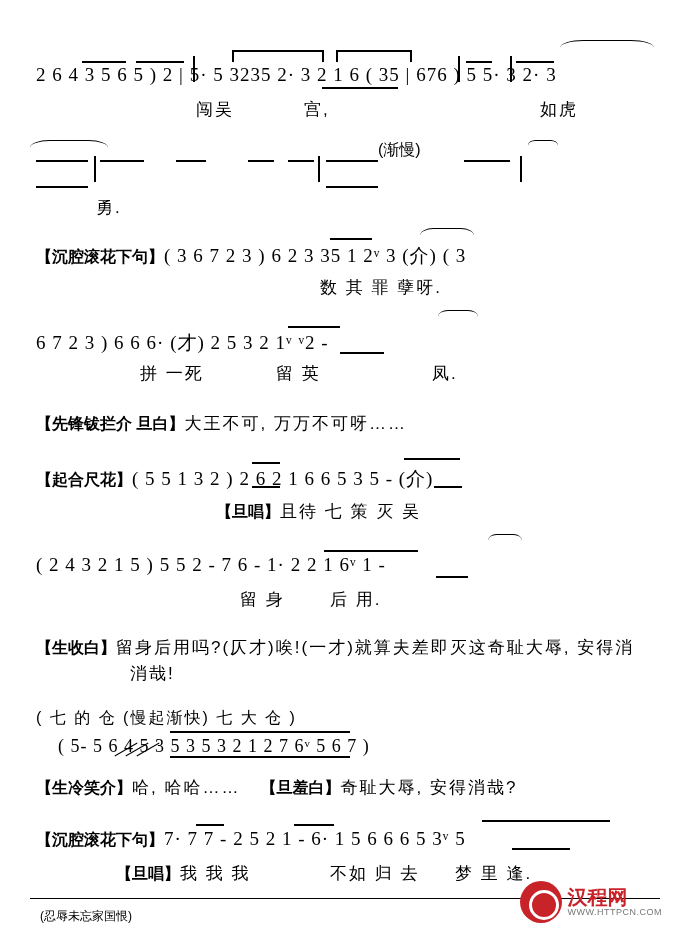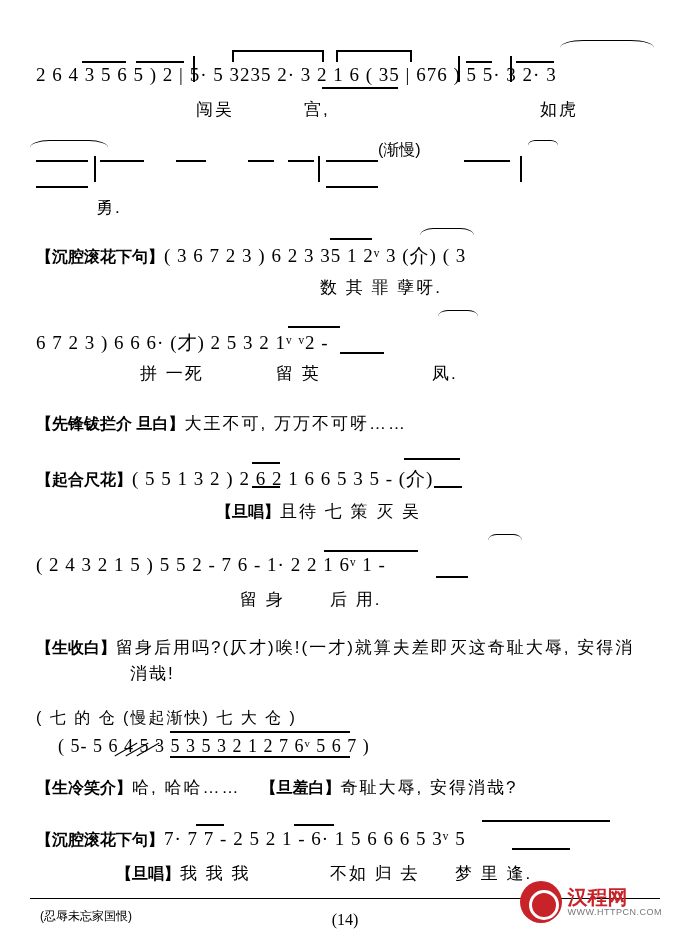--- a/index.html
+++ b/index.html
@@ -185,21 +185,20 @@
   </div>
   <div class="ln lyr" style="left:330px;top:862px;">
     <span>不如 归 去</span>
   </div>
   <div class="ln lyr" style="left:455px;top:862px;">
     <span>梦 里  逢.</span>
   </div>
 
   <div class="footer-rule"></div>
   <div class="footer-left">(忍辱未忘家国恨)</div>
-  <div class="footer-center">(14)</div>
 
   <div class="wm">
     <div class="wm-circle"></div>
     <div class="wm-text">
       <div class="wm-main">汉程网</div>
       <div class="wm-sub">WWW.HTTPCN.COM</div>
     </div>
   </div>
 
 </div>

